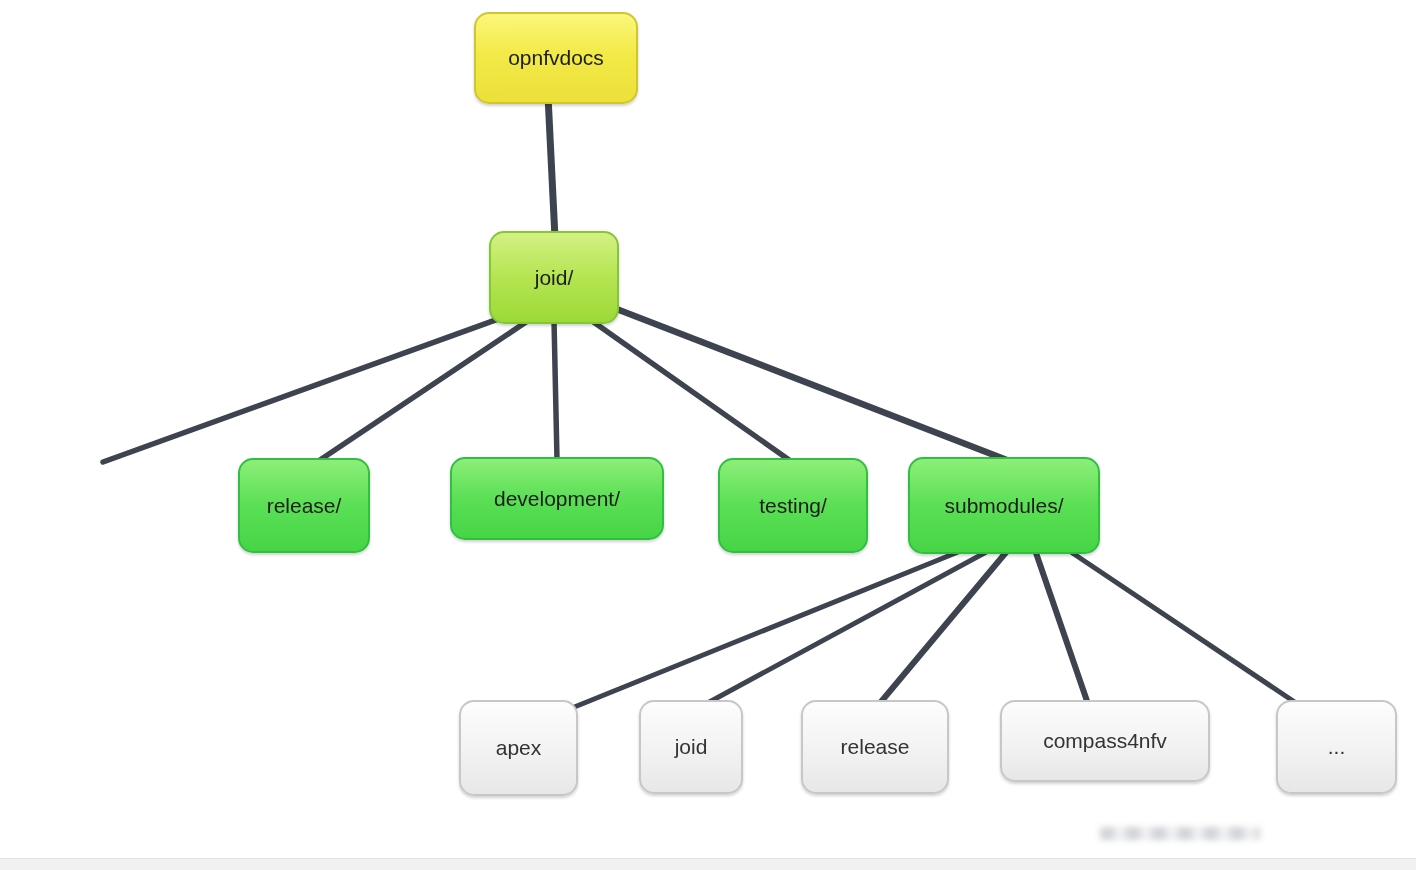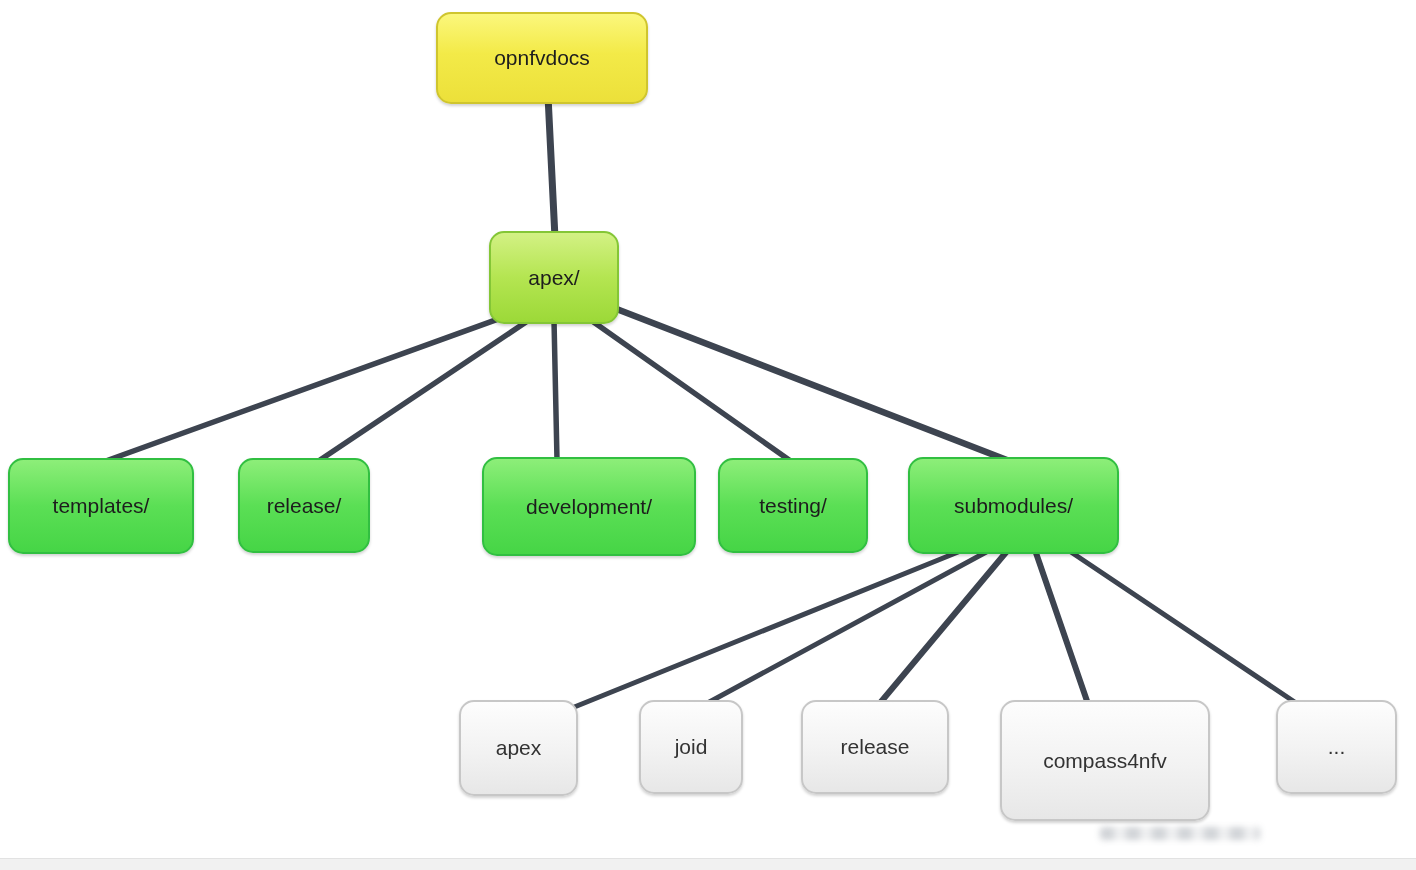--- a/index.html
+++ b/index.html
@@ -89,61 +89,58 @@
       <path d="M 614 308 L 1012 462" stroke-width="6.5"></path>
 
       <path d="M 968 548 L 562 712" stroke-width="5"></path>
       <path d="M 990 550 L 702 706" stroke-width="5"></path>
       <path d="M 1008 550 L 880 703" stroke-width="6"></path>
       <path d="M 1035 550 L 1087 701" stroke-width="6"></path>
       <path d="M 1065 548 L 1302 707" stroke-width="5"></path>
     </g>
   </svg>
 
-  <div class="node node-root" style="left:436px; top:12px; width:212px; height:92px;">
+  <div class="node node-root" style="left:474px; top:12px; width:164px; height:92px;">
     <span>opnfvdocs</span>
   </div>
 
   <div class="node node-docs" style="left:489px; top:231px; width:130px; height:93px;">
-    <span>apex/</span>
+    <span>joid/</span>
   </div>
 
-  <div class="node node-branch" style="left:8px; top:458px; width:186px; height:96px;">
-    <span>templates/</span>
-  </div>
 
   <div class="node node-branch" style="left:238px; top:458px; width:132px; height:95px;">
     <span>release/</span>
   </div>
 
-  <div class="node node-branch" style="left:450px; top:457px; width:214px; height:99px;margin-left:32px;">
+  <div class="node node-branch" style="left:450px; top:457px; width:214px; height:83px;">
     <span>development/</span>
   </div>
 
   <div class="node node-branch" style="left:718px; top:458px; width:150px; height:95px;">
     <span>testing/</span>
   </div>
 
-  <div class="node node-branch" style="left:908px; top:457px; width:211px; height:97px;">
+  <div class="node node-branch" style="left:908px; top:457px; width:192px; height:97px;">
     <span>submodules/</span>
   </div>
 
   <div class="node node-leaf" style="left:459px; top:700px; width:119px; height:96px;">
     <span>apex</span>
   </div>
 
   <div class="node node-leaf" style="left:639px; top:700px; width:104px; height:94px;">
     <span>joid</span>
   </div>
 
   <div class="node node-leaf" style="left:801px; top:700px; width:148px; height:94px;">
     <span>release</span>
   </div>
 
-  <div class="node node-leaf" style="left:1000px; top:700px; width:210px; height:121px;">
+  <div class="node node-leaf" style="left:1000px; top:700px; width:210px; height:82px;">
     <span>compass4nfv</span>
   </div>
 
   <div class="node node-leaf" style="left:1276px; top:700px; width:121px; height:94px;">
     <span>...</span>
   </div>
 
   <div class="smudge"></div>
   <div class="bottom-bar"></div>
 

